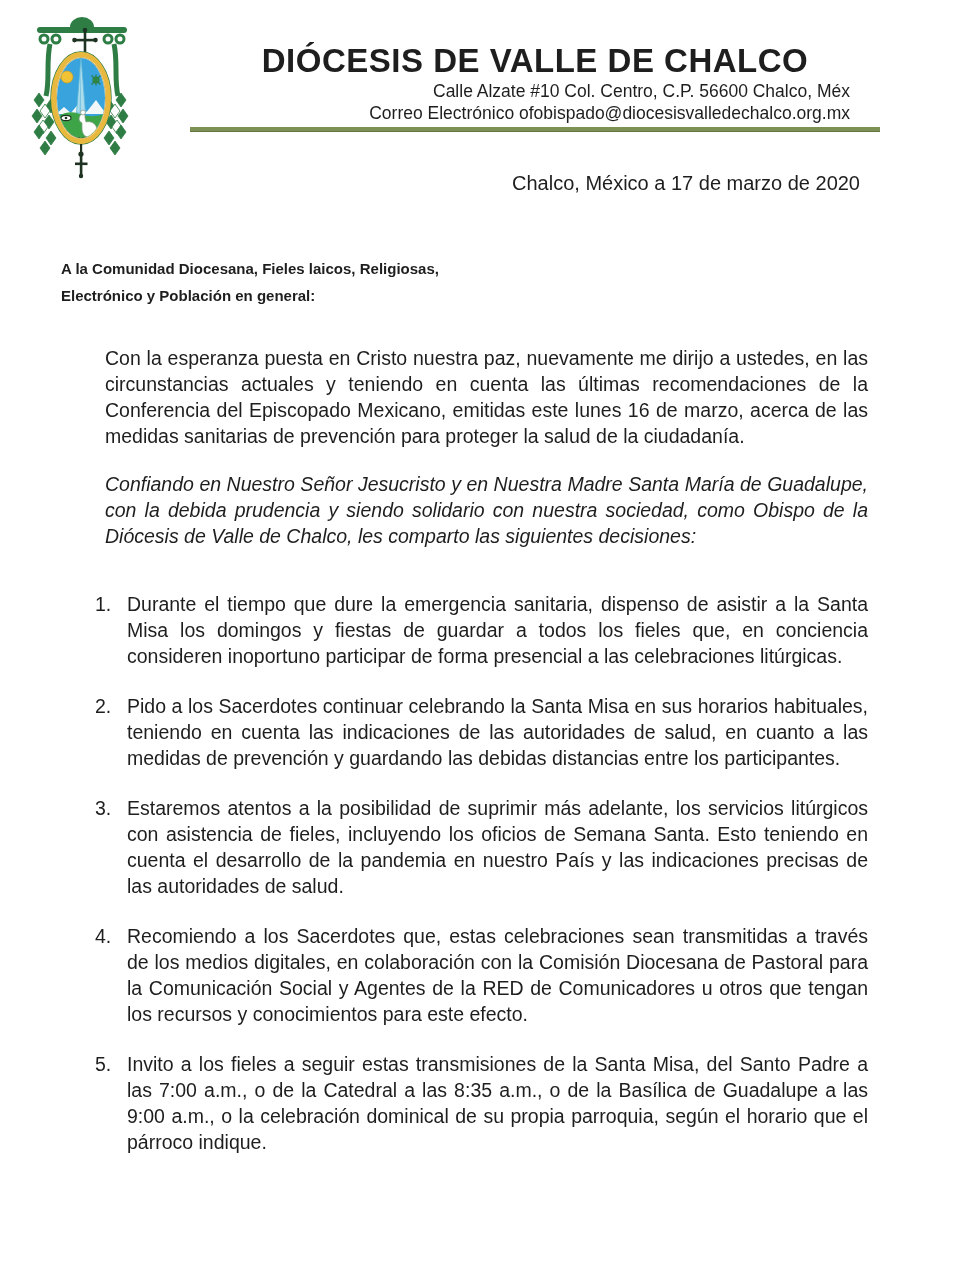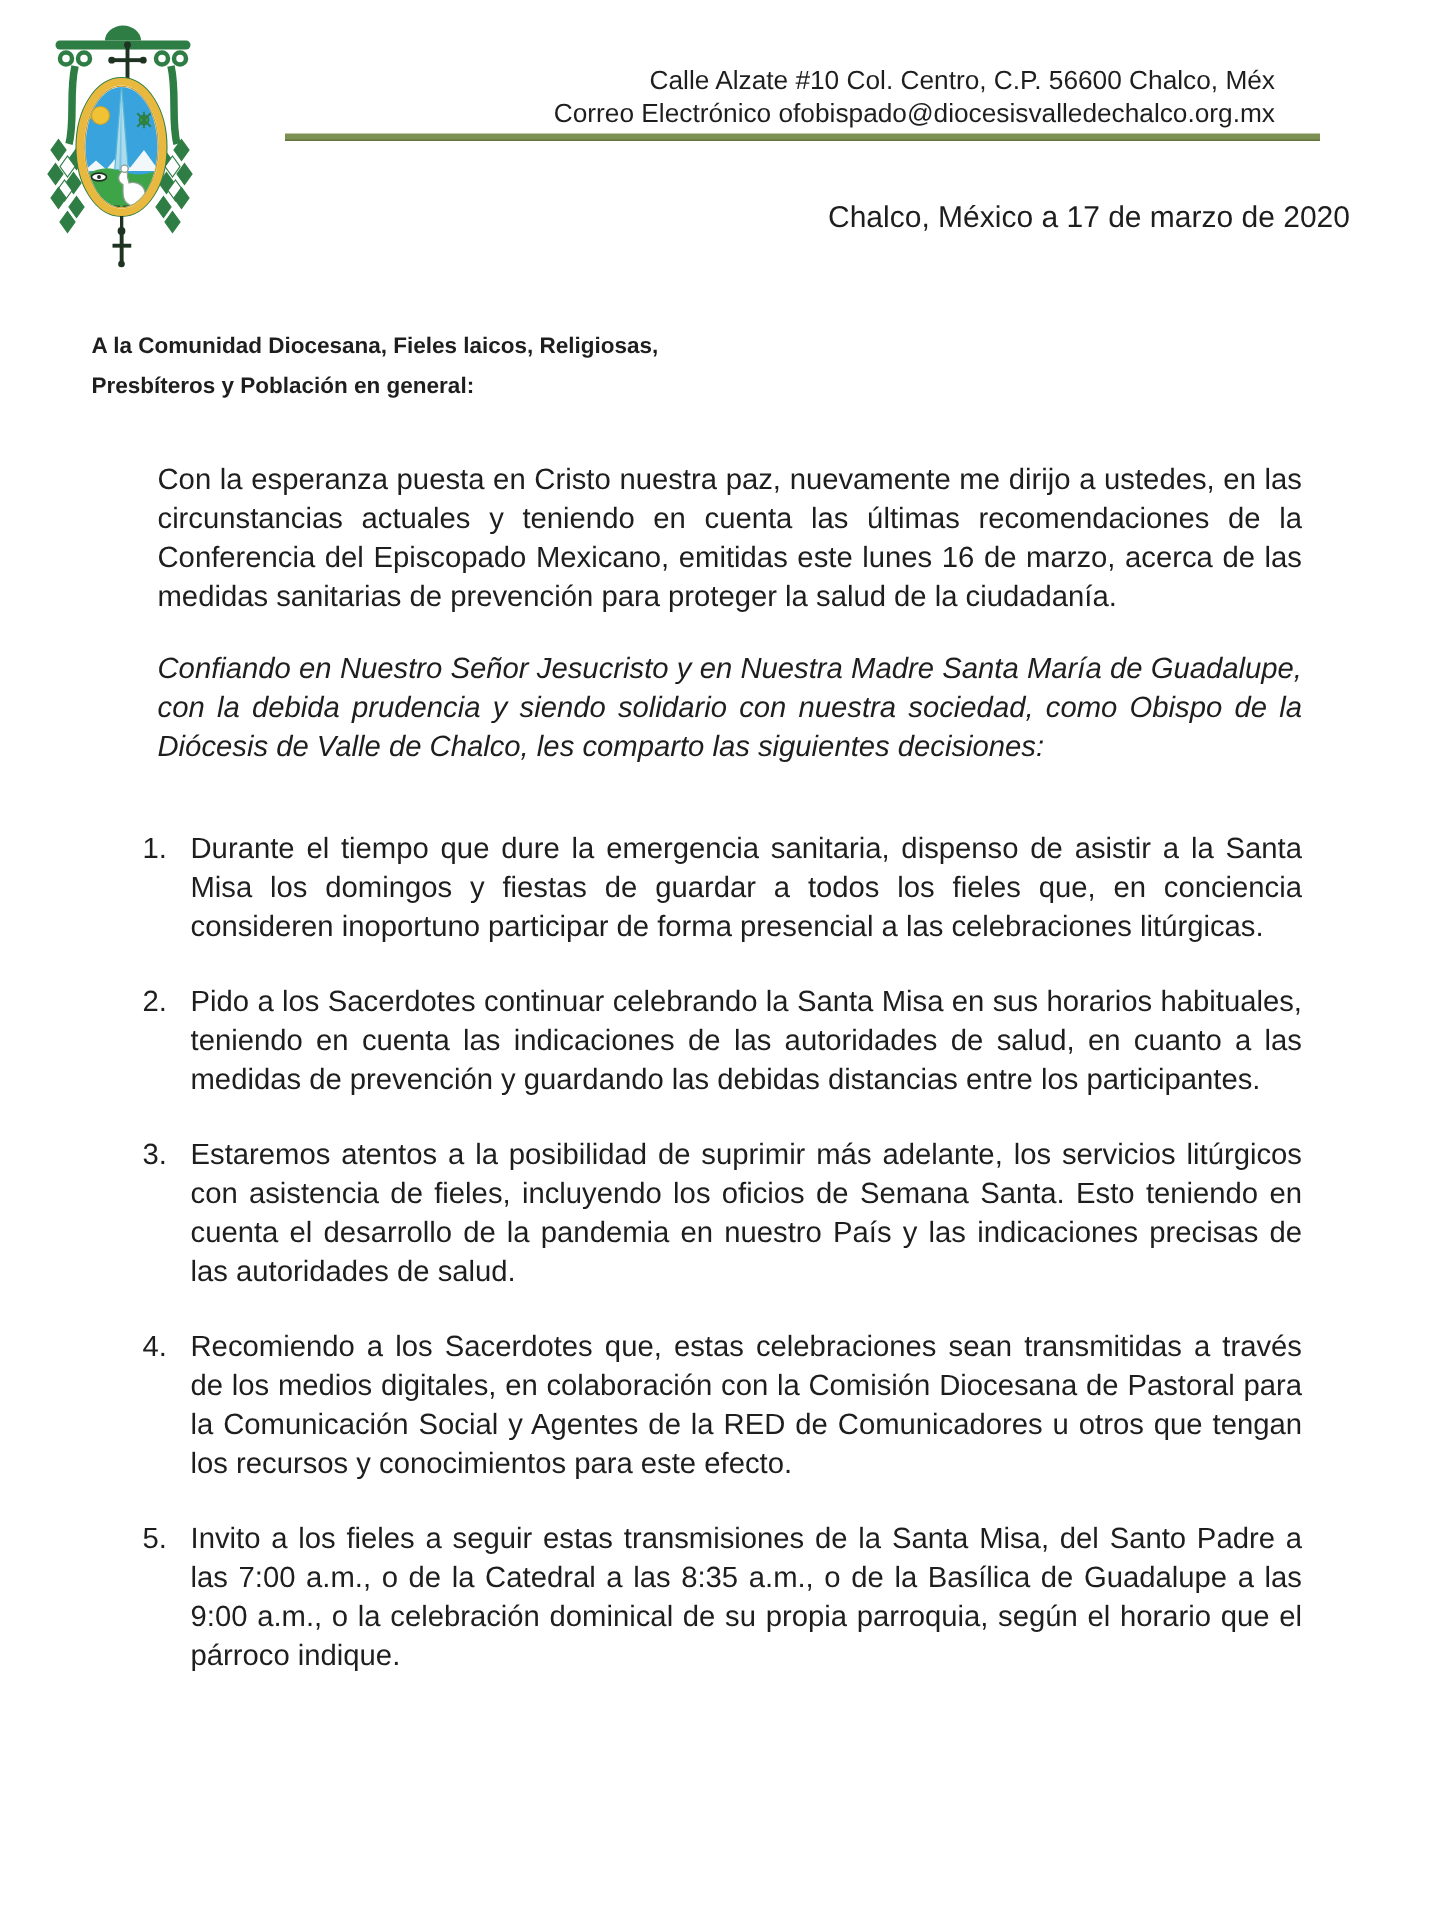--- a/index.html
+++ b/index.html
@@ -44,21 +44,21 @@
     height: 4px;
     background: #7e9154;
     margin-top: 3px;
     border-bottom: 1px solid #64743f;
   }
 
   
   .date-line {
     margin-top: 40px;
     text-align: right;
-    padding-right: 64px;
+    padding-right: 104px;
     font-size: 20px;
     line-height: 23px;
   }
   .content {
     margin: 0 96px 0 61px;
   }
   .salutation {
     margin-top: 60px;
     font-weight: bold;
     font-size: 15px;
@@ -194,32 +194,33 @@
     <g fill="#1e3322">
       <rect x="50" y="130" width="2.2" height="8"></rect>
       <circle cx="51" cy="140" r="2.6"></circle>
       <rect x="49.8" y="142" width="2.6" height="20"></rect>
       <rect x="45" y="148.5" width="12.5" height="2.6"></rect>
       <circle cx="51" cy="162" r="2.2"></circle>
     </g>
   </svg>
 
   <div class="header-text">
+    <div class="doc-title">DIÓCESIS DE VALLE DE CHALCO</div>
     <div class="addr">Calle Alzate #10 Col. Centro, C.P. 56600 Chalco, Méx</div>
     <div class="addr">Correo Electrónico ofobispado@diocesisvalledechalco.org.mx</div>
     <div class="header-rule"></div>
   </div>
 
   <div class="date-line">Chalco, México a 17 de marzo de 2020</div>
 
   <div class="content">
 
     <div class="salutation">
       <span>A la Comunidad Diocesana, Fieles laicos, Religiosas,</span>
-      <span>Presbíteros y Población en general:</span>
+      <span>Electrónico y Población en general:</span>
     </div>
 
     <div class="para para-1">Con la esperanza puesta en Cristo nuestra paz, nuevamente me dirijo a ustedes, en las circunstancias actuales y teniendo en cuenta las últimas recomendaciones de la Conferencia del Episcopado Mexicano, emitidas este lunes 16 de marzo, acerca de las medidas sanitarias de prevención para proteger la salud de la ciudadanía.</div>
     <div class="para para-2">Confiando en Nuestro Señor Jesucristo y en Nuestra Madre Santa María de Guadalupe, con la debida prudencia y siendo solidario con nuestra sociedad, como Obispo de la Diócesis de Valle de Chalco, les comparto las siguientes decisiones:</div>
 
     <div class="decision-list">
 
       <div class="list-item">
         <span class="item-number">1.</span>
         <div class="item-text">Durante el tiempo que dure la emergencia sanitaria, dispenso de asistir a la Santa Misa los domingos y fiestas de guardar a todos los fieles que, en conciencia consideren inoportuno participar de forma presencial a las celebraciones litúrgicas.</div>

